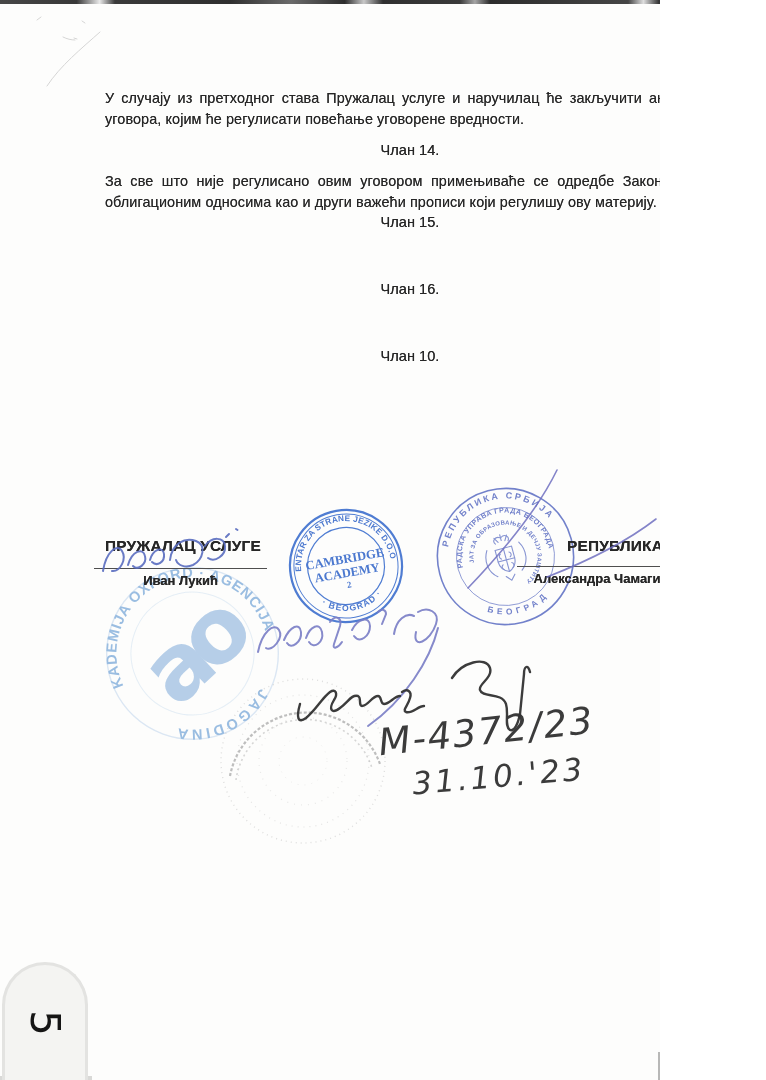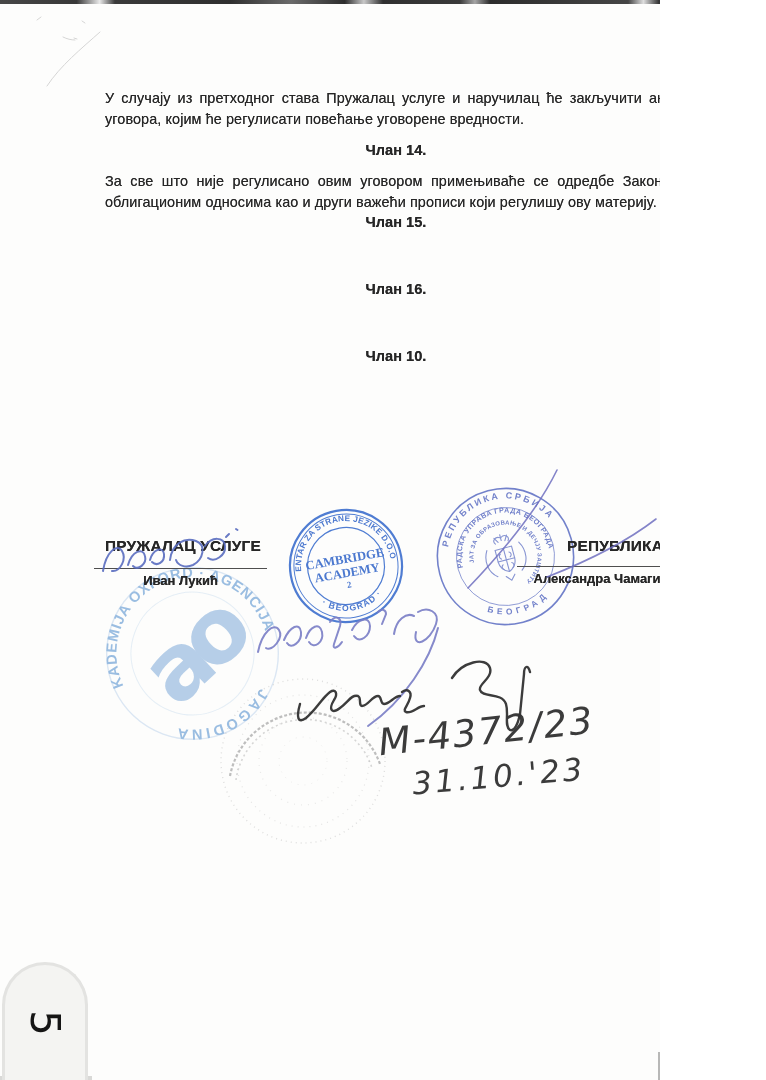--- a/index.html
+++ b/index.html
@@ -5,21 +5,21 @@
   html,body{margin:0;padding:0;background:#fff;}
   .page{position:relative;width:660px;height:1080px;background:#fdfdfc;overflow:hidden;
         font-family:"Liberation Sans",sans-serif;color:#262626;}
   .scan-strip{position:absolute;top:0;left:0;width:766px;height:4px;z-index:6;
     background:linear-gradient(90deg,
       #474747 0%,#383838 10%,#e9e9e9 13%,#3a3a3a 15%,#2f2f2f 30%,#6b6b6b 38%,
       #2d2d2d 45%,#c8c8c8 47.5%,#303030 50%,#3a3a3a 60%,#a5a5a5 62%,#2c2c2c 64%,
       #454545 82%,#dedede 84%,#343434 86%,#4f4f4f 100%);}
   .bodytext{position:absolute;left:105px;width:582px;font-size:14.4px;line-height:20.6px;
     text-align:justify;letter-spacing:.1px;text-shadow:0 0 .5px rgba(45,45,45,.8);}
-  .heading{position:absolute;left:105px;width:582px;text-align:center;font-weight:bold;
+  .heading{position:absolute;left:119px;width:582px;text-align:center;font-weight:normal;
     font-size:14.6px;text-shadow:0 0 .5px rgba(30,30,30,.85);}
   .sig-label{position:absolute;font-weight:bold;font-size:15.4px;letter-spacing:.2px;
     text-shadow:0 0 .5px rgba(30,30,30,.85);z-index:3;}
   .sig-line{position:absolute;border-top:1.6px solid #4e4e4e;z-index:3;}
   .sig-name{position:absolute;font-weight:bold;font-size:13px;text-align:center;
     text-shadow:0 0 .5px rgba(30,30,30,.85);z-index:3;}
   .stamp{position:absolute;filter:blur(.35px);z-index:2;}
   .ink{position:absolute;top:0;left:0;z-index:5;pointer-events:none;}
   .hand{position:absolute;font-family:"DejaVu Sans",sans-serif;font-style:italic;
     color:#3b3b3b;z-index:4;white-space:nowrap;}

